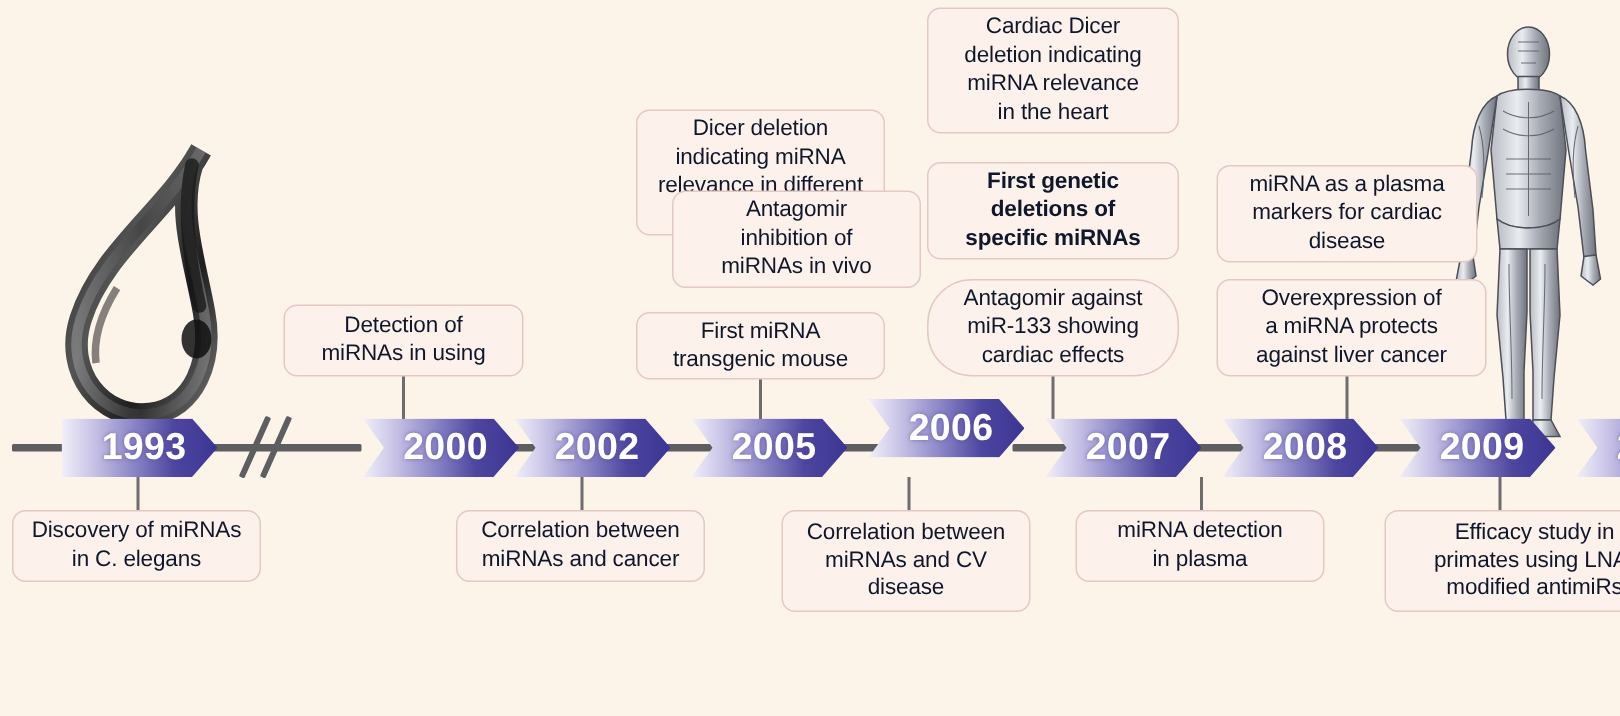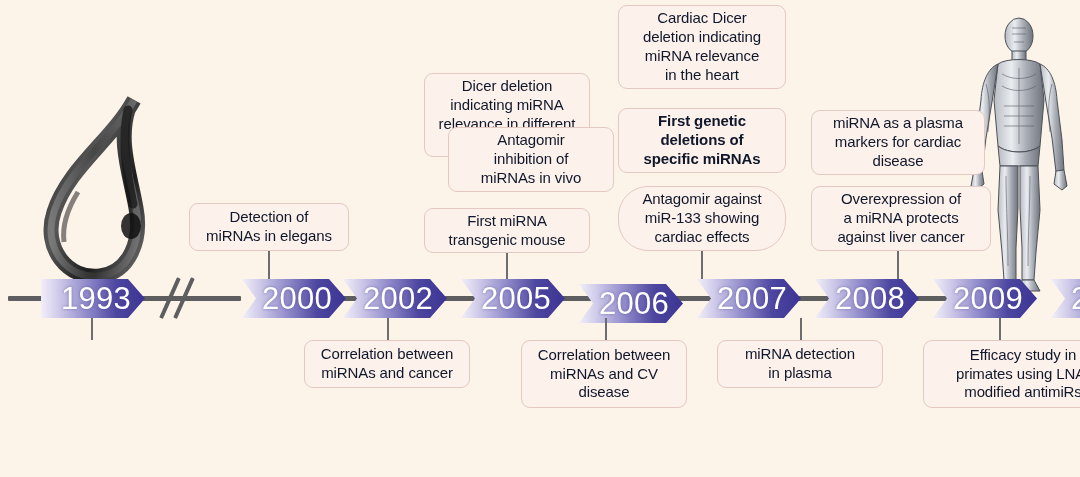--- a/index.html
+++ b/index.html
@@ -49,22 +49,22 @@
     position: absolute;
     height: 39px;
     background: linear-gradient(to right,
         #f2eff9 0%, #cdc8e8 18%, #8b86c7 46%, #4e47a0 72%, #3b3493 100%);
     clip-path: polygon(0 0, calc(100% - 17px) 0, 100% 50%,
                        calc(100% - 17px) 100%, 0 100%, 14px 50%);
     display: flex;
     align-items: center;
     justify-content: center;
     color: #ffffff;
-    font-size: 31px;
-    font-weight: normal;
+    font-size: 25px;
+    font-weight: bold;
     letter-spacing: 0.2px;
     text-shadow: 0 0 3px rgba(70,60,150,.55);
     padding-left: 6px;
   }
   .chev.first {
     clip-path: polygon(0 0, calc(100% - 17px) 0, 100% 50%,
                        calc(100% - 17px) 100%, 0 100%);
   }
   
   .brk { position: absolute; }
@@ -153,21 +153,21 @@
       <path d="M42 92 L 72 92 M42 102 L 72 102 M42 112 L 72 112"></path>
       <path d="M24 70 C 28 84, 28 100, 26 118"></path>
       <path d="M90 70 C 86 84, 86 100, 88 118"></path>
       <path d="M44 162 C 44 190, 46 220, 46 252"></path>
       <path d="M68 162 C 68 190, 66 220, 66 252"></path>
       <path d="M50 14 L 64 14 M50 20 L 64 20 M52 28 L 62 28"></path>
     </g>
   </svg>
 
   <div class="box" style="left:189px; top:203px; width:160px; height:48px;">Detection of
-miRNAs in elegans</div>
+miRNAs in using</div>
   <div class="stem" style="left:268px; top:251px; height:29px;"></div>
 
   <div class="box" style="left:424px; top:25px; width:166px; height:84px;margin-top:48px;">Dicer deletion
 indicating miRNA
 relevance in different
 model systems</div>
   <div class="box" style="left:424px; top:127px; width:166px; height:65px;margin-left:24px;">Antagomir
 inhibition of
 miRNAs in vivo</div>
   <div class="box" style="left:424px; top:208px; width:166px; height:45px;">First miRNA
@@ -205,27 +205,29 @@
 
   <div class="brk" style="left:160px; top:276px; width:42px; height:46px;">
     <i style="left:8px; top:0;"></i>
     <i style="left:22px; top:0;"></i>
   </div>
 
   <div class="chev first" style="left:41px; top:279px; width:104px;">1993</div>
   <div class="chev" style="left:242px; top:279px; width:104px;">2000</div>
   <div class="chev" style="left:343px; top:279px; width:104px;">2002</div>
   <div class="chev" style="left:461px; top:279px; width:104px;">2005</div>
-  <div class="chev" style="left:579px; top:284px; width:104px;text-align:center;">2006</div>
+  <div class="chev" style="left:579px; top:266px; width:104px;text-align:center;">2006</div>
   <div class="chev" style="left:697px; top:279px; width:104px;">2007</div>
   <div class="chev" style="left:815px; top:279px; width:104px;">2008</div>
   <div class="chev" style="left:933px; top:279px; width:104px;text-align:right;">2009</div>
   <div class="chev" style="left:1051px; top:279px; width:104px;">2010</div>
 
   <div class="stem" style="left:91px; top:318px; height:22px;"></div>
+  <div class="box" style="left:8px; top:340px; width:166px; height:48px;">Discovery of miRNAs
+in C. elegans</div>
 
   <div class="stem" style="left:387px; top:318px; height:22px;"></div>
   <div class="box" style="left:304px; top:340px; width:166px; height:48px;">Correlation between
 miRNAs and cancer</div>
 
   <div class="stem" style="left:605px; top:318px; height:22px;"></div>
   <div class="box" style="left:521px; top:340px; width:166px; height:68px;">Correlation between
 miRNAs and CV
 disease</div>
 

